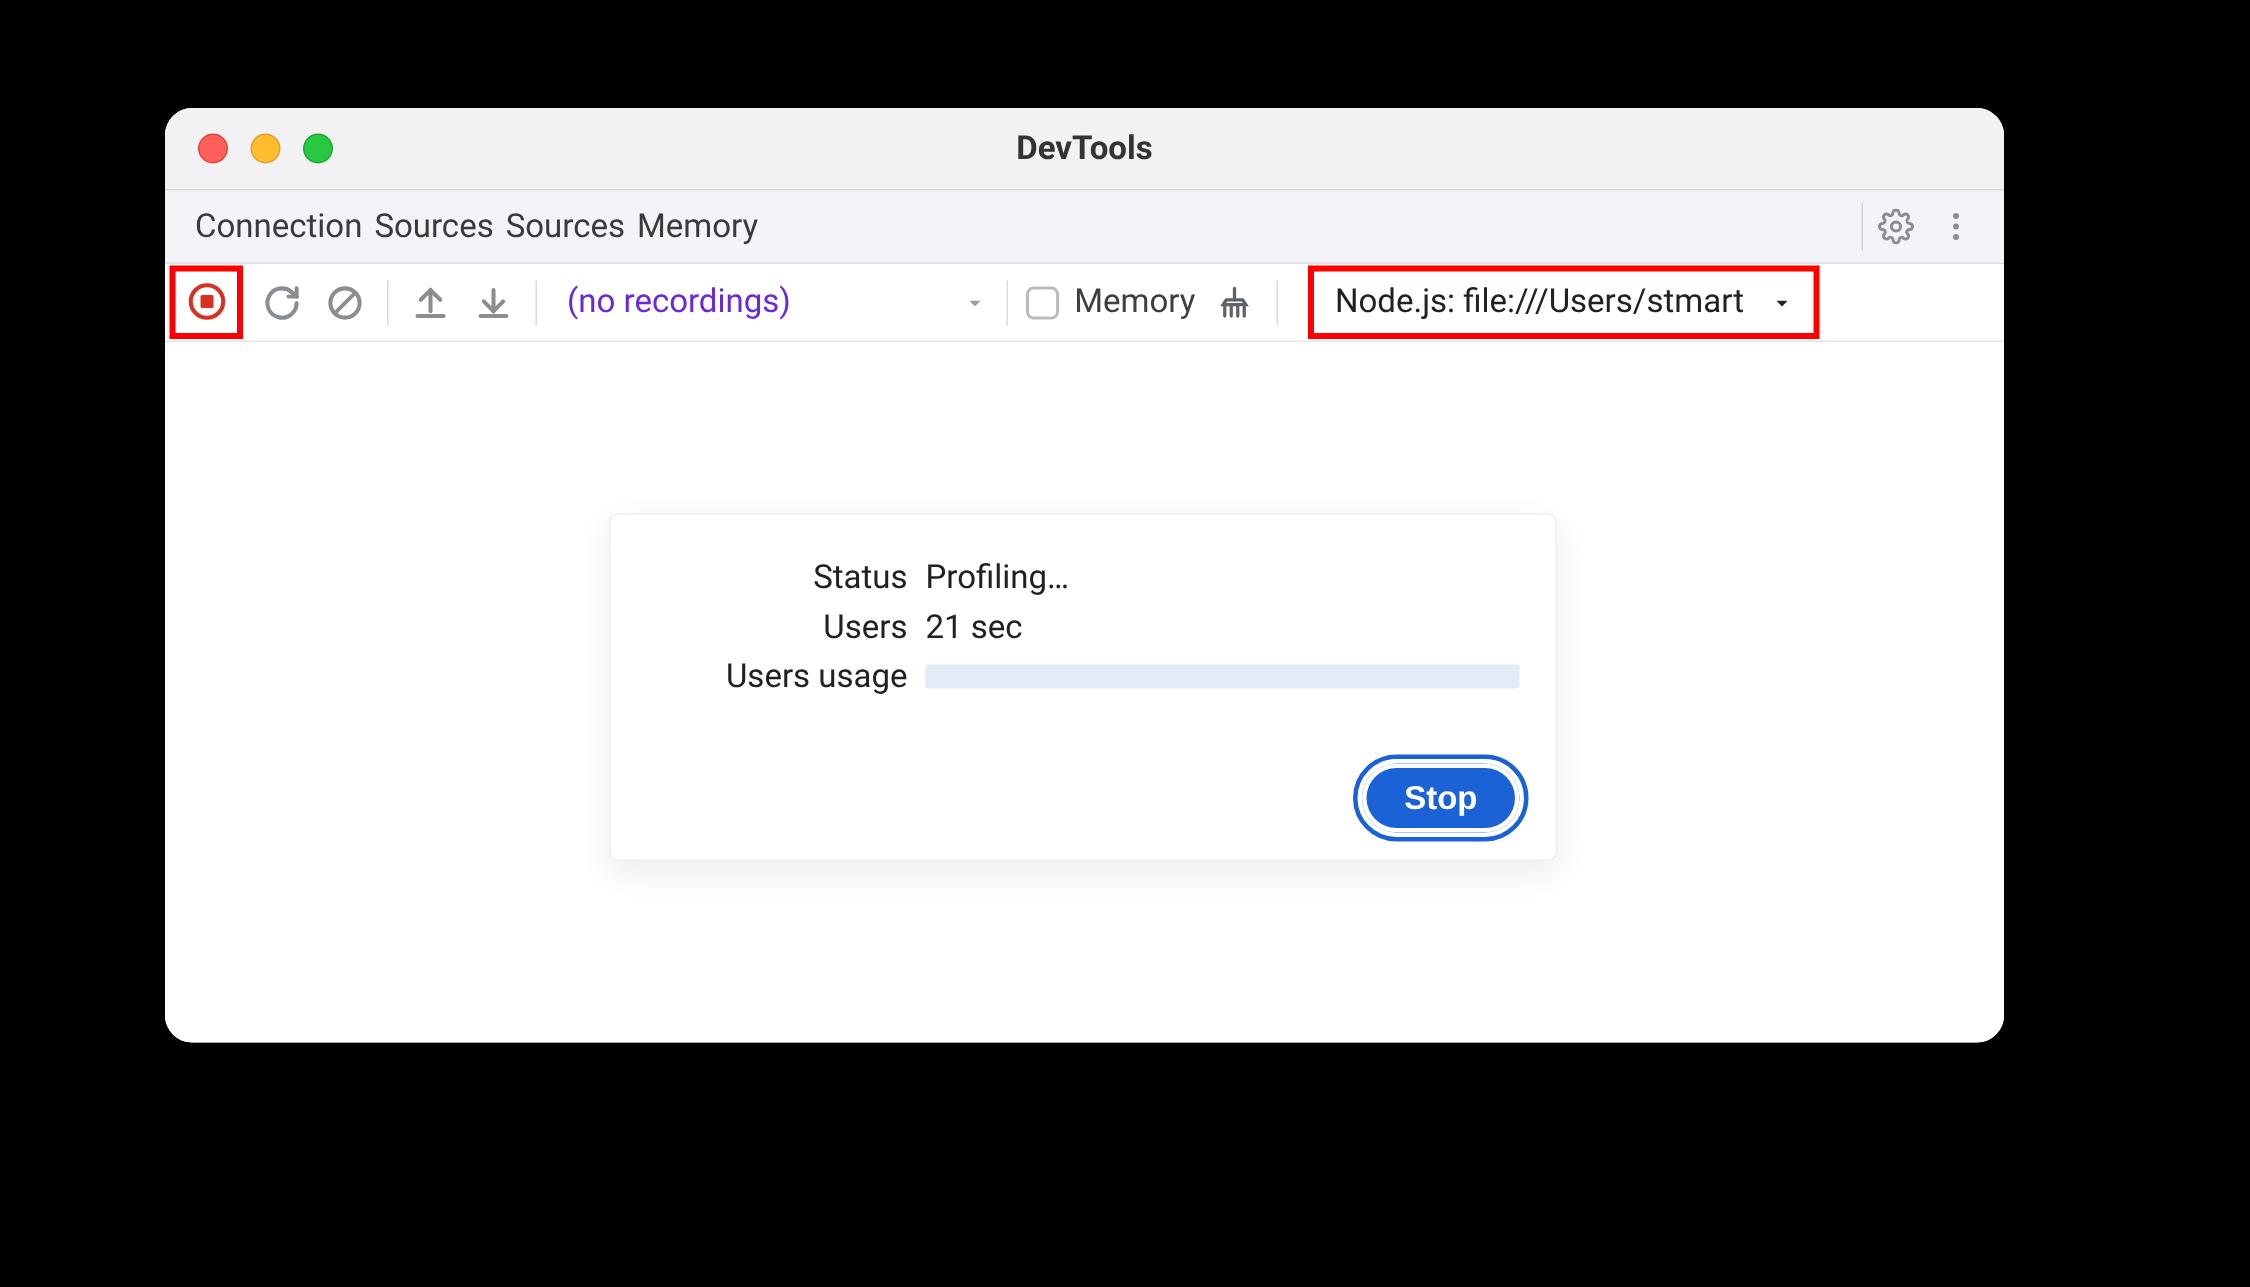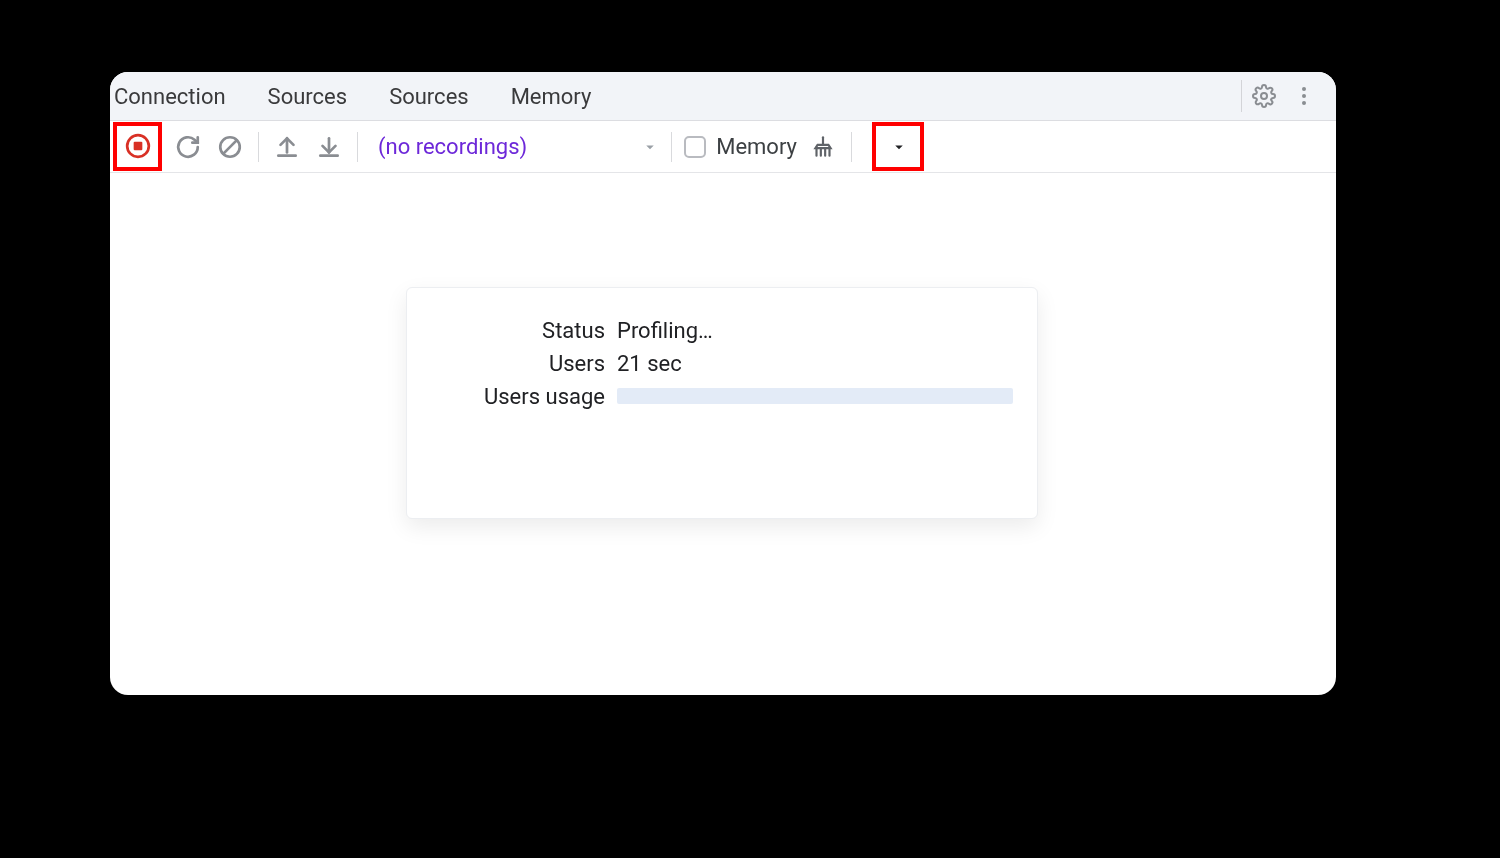--- a/index.html
+++ b/index.html
@@ -42,22 +42,21 @@
   .title {
     position:absolute; left:0; right:0; text-align:center;
     font-size: 22px; font-weight:700; color:#333; pointer-events:none;
   }
   .tabbar {
     height: 49px;
     background:#f2f4f8;
     border-bottom:1px solid #dcdde1;
     display:flex;
     align-items:stretch;
-    padding: 0 6px 0 0;
-    gap: 34px;
+    padding: 0 6px 0 16px;
     font-size:22px;
     color:#3a3a3c;
   }
   .tab { display:flex; align-items:center; cursor:default; padding: 0 4px; position:relative; }
   .tab.active { color:#1a73e8; }
   .tab.active::after { content:""; position:absolute; left:-2px; right:-2px; bottom:-1px; height:4px; background:#1a73e8;}
   .tab .beaker { margin-left:8px; }
   .tabbar .spacer { flex:1; }
   .tabbar .right-icons { display:flex; align-items:center; gap:4px; padding-right:8px; }
   .right-icons .divider-v { width:1px; height:32px; background:#d3d4d8; }
@@ -135,20 +134,28 @@
     outline-offset: 3px;
     box-shadow: 0 0 0 3px #fff inset;
   }
   svg { display:block; }
 </style>
 </head>
 <body>
 
 <div class="window">
 
+  <div class="titlebar">
+    <div class="traffic">
+      <div class="dot red"></div>
+      <div class="dot yellow"></div>
+      <div class="dot green"></div>
+    </div>
+    <div class="title">DevTools</div>
+  </div>
 
   <div class="tabbar">
     <div class="tab">
         <span>Connection</span>
       </div>
     <div class="tab">
         <span>Sources</span>
       </div>
     <div class="tab">
         <span>Sources</span>
@@ -248,20 +255,21 @@
             <path d="M6 13v7"></path>
             <path d="M10 13v7"></path>
             <path d="M14 13v7"></path>
             <path d="M18 13v7"></path>
           </svg>
       </span>
     </div>
     <div class="sep-v"></div>
     <div class="target-wrap">
       <div style="display:flex;align-items:center;gap:16px;">
+        <span class="target-text">Node.js: file:///Users/stmart</span>
         <span class="target-chev">
           <svg width="18" height="18" viewBox="0 0 24 24" fill="#202124">
               <path d="M7 10l5 5 5-5z"></path>
             </svg>
         </span>
       </div>
     </div>
   </div>
 
   <div class="content">
@@ -269,16 +277,19 @@
       <div class="rows">
         <div class="label">Status</div>
         <div>Profiling…</div>
         <div class="label">Users</div>
         <div>21 sec</div>
         <div class="label">Users usage</div>
         <div>
             <div class="buffer-bar"></div>
           </div>
       </div>
+      <div class="actions">
+        <button class="stop-btn">Stop</button>
+      </div>
     </div>
   </div>
 
 </div>
 
 </body></html>

